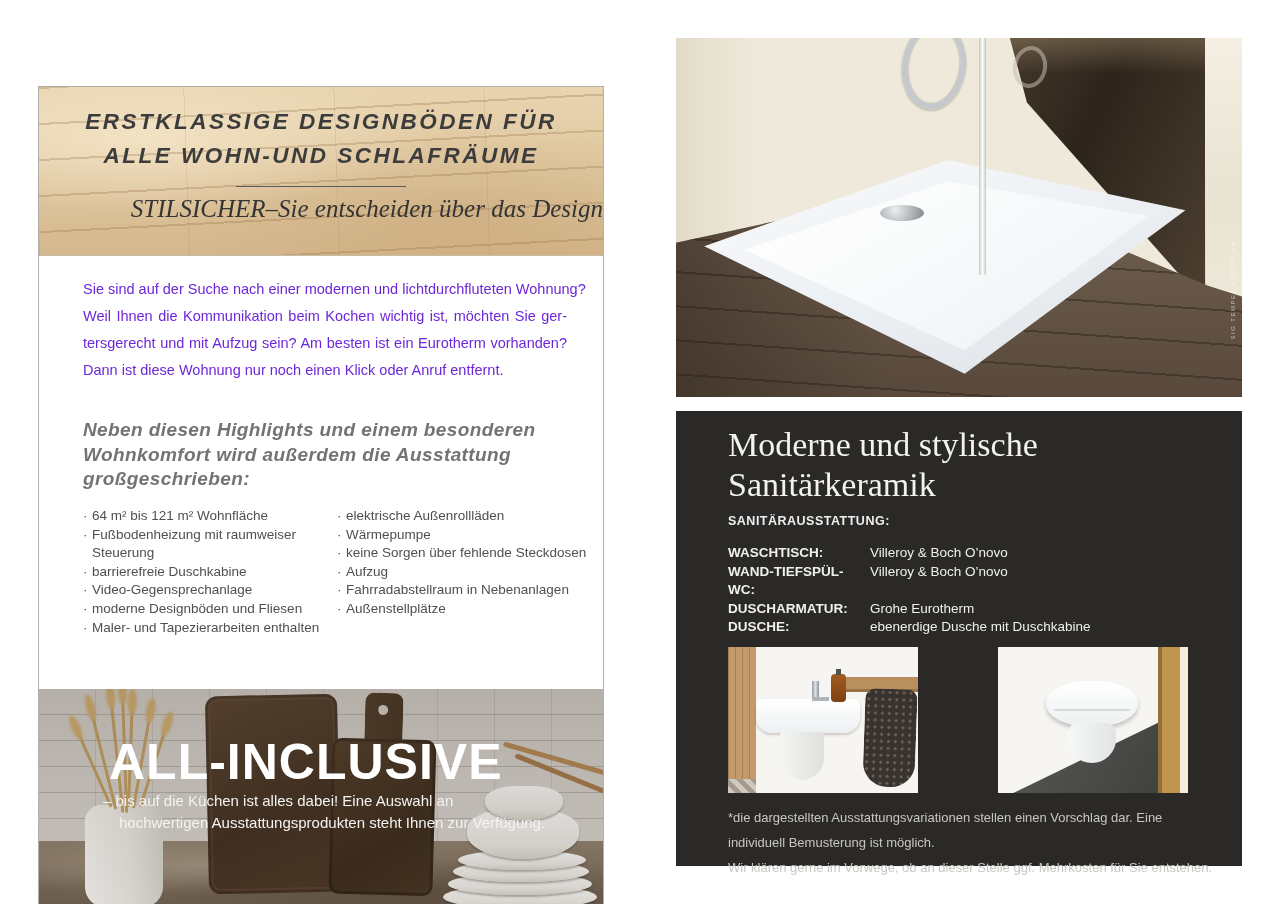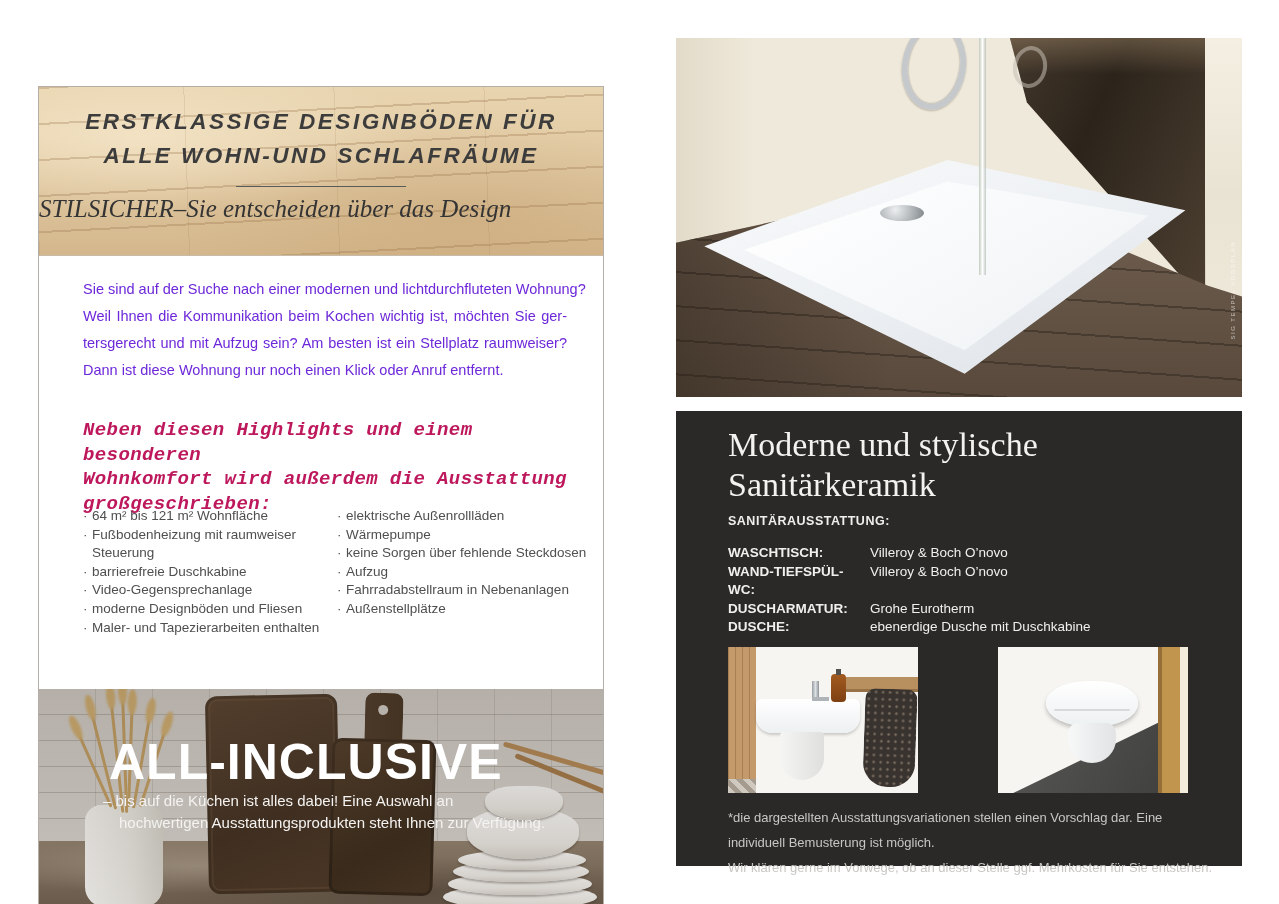--- a/index.html
+++ b/index.html
@@ -17,33 +17,33 @@
       repeating-linear-gradient(88deg, rgba(146,107,66,.14) 0 1px, rgba(0,0,0,0) 1px 150px),
       radial-gradient(ellipse at 18% 30%, rgba(255,244,220,.55) 0%, rgba(255,244,220,0) 45%),
       radial-gradient(ellipse at 75% 75%, rgba(190,150,100,.35) 0%, rgba(190,150,100,0) 50%),
       linear-gradient(180deg,#e8d4af 0%,#dfc7a0 55%,#d4b78c 100%);
     border-bottom:1px solid #c6bca9;}
   .wh-line1,.wh-line2{position:absolute;left:0;width:100%;text-align:center;
     font-weight:bold;font-style:italic;font-size:22.5px;letter-spacing:2.5px;color:#3c3c3c;}
   .wh-line1{top:22px;}
   .wh-line2{top:56px;}
   .wh-divider{position:absolute;left:197px;top:99px;width:170px;height:1px;background:#5a5a5a;}
-  .wh-sub{position:absolute;left:0;top:108px;width:100%;text-align:left;
+  .wh-sub{position:absolute;left:0;top:108px;width:100%;text-align:right;
     font-family:"Liberation Serif",serif;font-style:italic;font-size:25px;color:#343434;}
 
   
   .intro{position:absolute;left:44px;top:189px;width:484px;color:#6d28d9;
     font-size:14.5px;}
   .jline{height:27px;line-height:27px;text-align:justify;text-align-last:justify;white-space:nowrap;}
   .jline.last{text-align-last:left;}
 
   
   .hl-heading{position:absolute;left:44px;top:331px;width:500px;
     font-weight:bold;font-style:italic;font-size:19px;line-height:24.5px;
-    letter-spacing:.4px;color:#be185d;font-family:Liberation Mono, monospace;}
+    letter-spacing:.4px;color:#737373;}
 
   
   .features{position:absolute;top:420px;font-size:13.5px;line-height:18.6px;color:#4f4f4f;}
   .features.colL{left:44px;width:256px;}
   .features.colR{left:298px;width:260px;}
   .feature .dot{display:inline-block;width:9px;color:#4f4f4f;}
   .feature.cont .dot{visibility:hidden;}
 
   
   .banner{position:absolute;left:0;top:602px;width:564px;height:224px;overflow:hidden;background:#d9d5cf;}
@@ -195,21 +195,21 @@
     <div class="wood-header">
       <div class="wh-line1">ERSTKLASSIGE DESIGNBÖDEN FÜR</div>
       <div class="wh-line2">ALLE WOHN-UND SCHLAFRÄUME</div>
       <div class="wh-divider"></div>
       <div class="wh-sub">STILSICHER–Sie entscheiden über das Design</div>
     </div>
 
     <div class="intro">
       <div class="jline">Sie sind auf der Suche nach einer modernen und lichtdurchfluteten Wohnung?</div>
       <div class="jline">Weil Ihnen die Kommunikation beim Kochen wichtig ist, möchten Sie ger-</div>
-      <div class="jline">tersgerecht und mit Aufzug sein? Am besten ist ein Stellplatz raumweiser?</div>
+      <div class="jline">tersgerecht und mit Aufzug sein? Am besten ist ein Eurotherm vorhanden?</div>
       <div class="jline last">Dann ist diese Wohnung nur noch einen Klick oder Anruf entfernt.</div>
     </div>
 
     <div class="hl-heading">
       <div>Neben diesen Highlights und einem besonderen</div>
       <div>Wohnkomfort wird außerdem die Ausstattung</div>
       <div>großgeschrieben:</div>
     </div>
 
     <div class="features colL">

